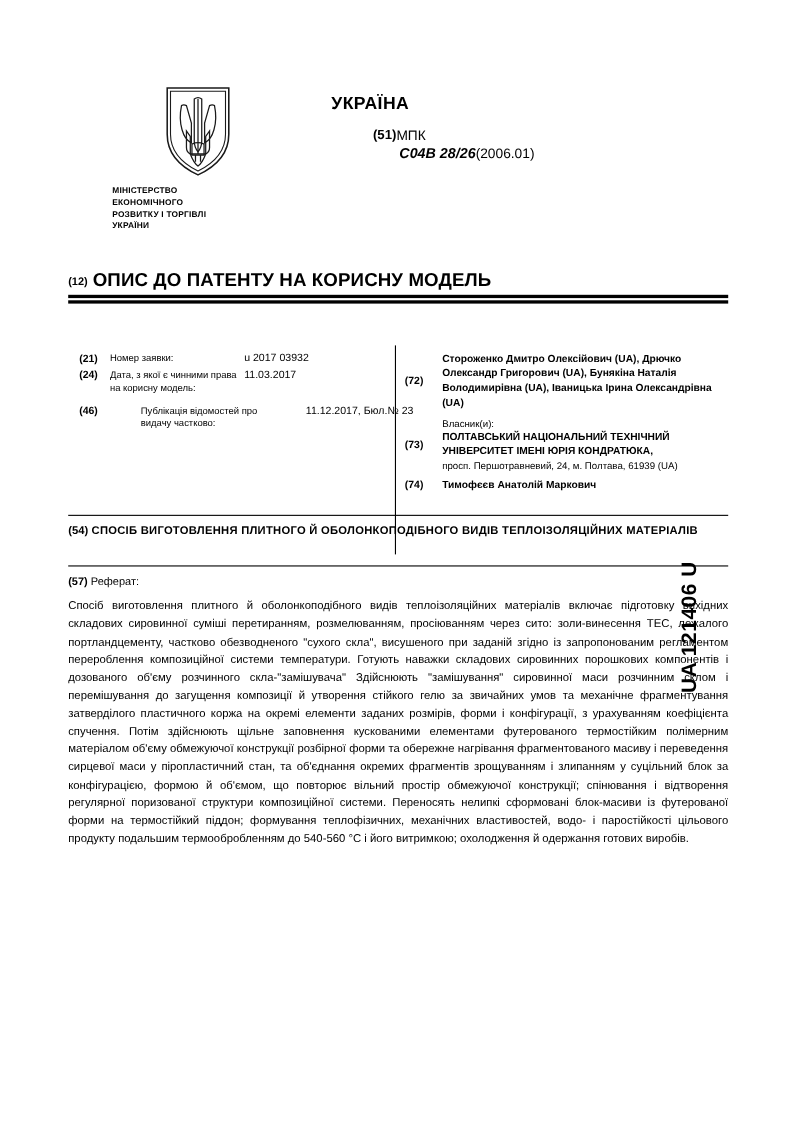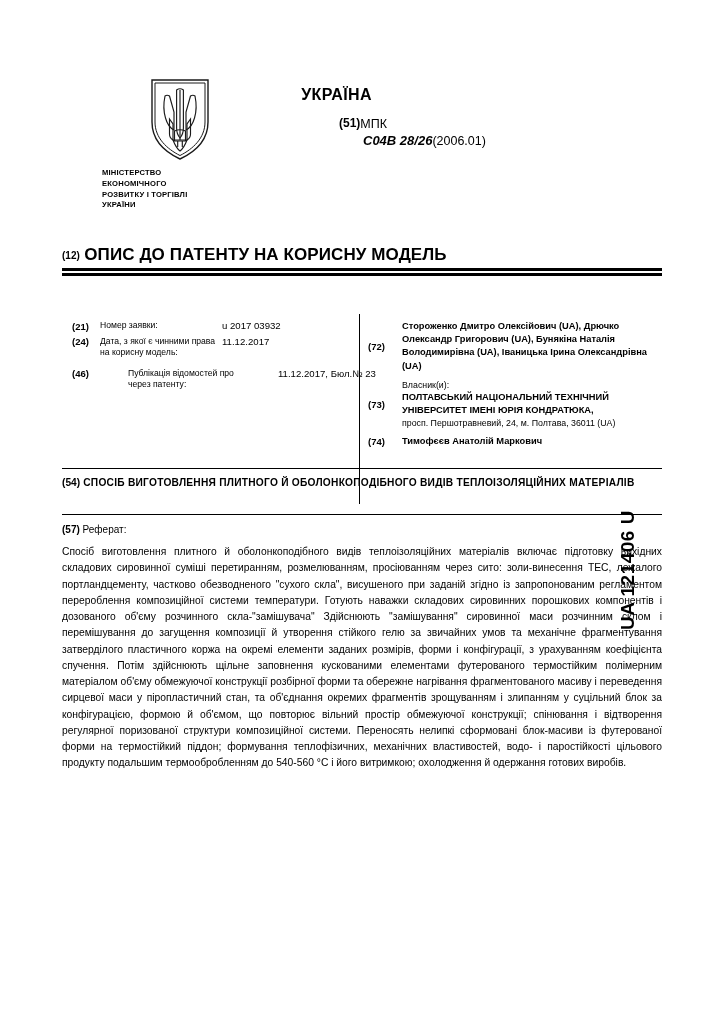--- a/index.html
+++ b/index.html
@@ -340,43 +340,43 @@
 
     <div class="col-left">
       <div class="frow">
         <div class="fcode">(21)</div>
         <div class="flabel">Номер заявки:</div>
         <div class="fvalue">u 2017 03932</div>
       </div>
       <div class="frow">
         <div class="fcode">(24)</div>
         <div class="flabel">Дата, з якої є чинними права на корисну модель:</div>
-        <div class="fvalue">11.12.2017</div>
+        <div class="fvalue">11.03.2017</div>
       </div>
       <div class="frow" style="margin-top:9px;gap:28px;">
         <div class="fcode">(46)</div>
-        <div class="flabel">Публікація відомостей про через патенту:</div>
+        <div class="flabel">Публікація відомостей про видачу частково:</div>
         <div class="fvalue">11.12.2017, Бюл.№ 23</div>
       </div>
     </div>
 
     <div class="col-right">
       <div class="rrow">
         <div class="rcode">(72)</div>
         <div class="rbody">
           <div class="rnames">Стороженко Дмитро Олексійович (UA), Дрючко Олександр Григорович (UA), Бунякіна Наталія Володимирівна (UA), Іваницька Ірина Олександрівна (UA)</div>
         </div>
       </div>
       <div class="gap-72"></div>
       <div class="rrow">
         <div class="rcode">(73)</div>
         <div class="rbody">
           <div class="rlabel">Власник(и):</div>
           <div class="rnames">ПОЛТАВСЬКИЙ НАЦІОНАЛЬНИЙ ТЕХНІЧНИЙ УНІВЕРСИТЕТ ІМЕНІ ЮРІЯ КОНДРАТЮКА,</div>
-          <div class="rplain">просп. Першотравневий, 24, м. Полтава, 36011 (UA)</div>
+          <div class="rplain">просп. Першотравневий, 24, м. Полтава, 61939 (UA)</div>
         </div>
       </div>
       <div class="gap-73"></div>
       <div class="rrow">
         <div class="rcode">(74)</div>
         <div class="rbody">
           <div class="rnames">Тимофєєв Анатолій Маркович</div>
         </div>
       </div>
     </div>

